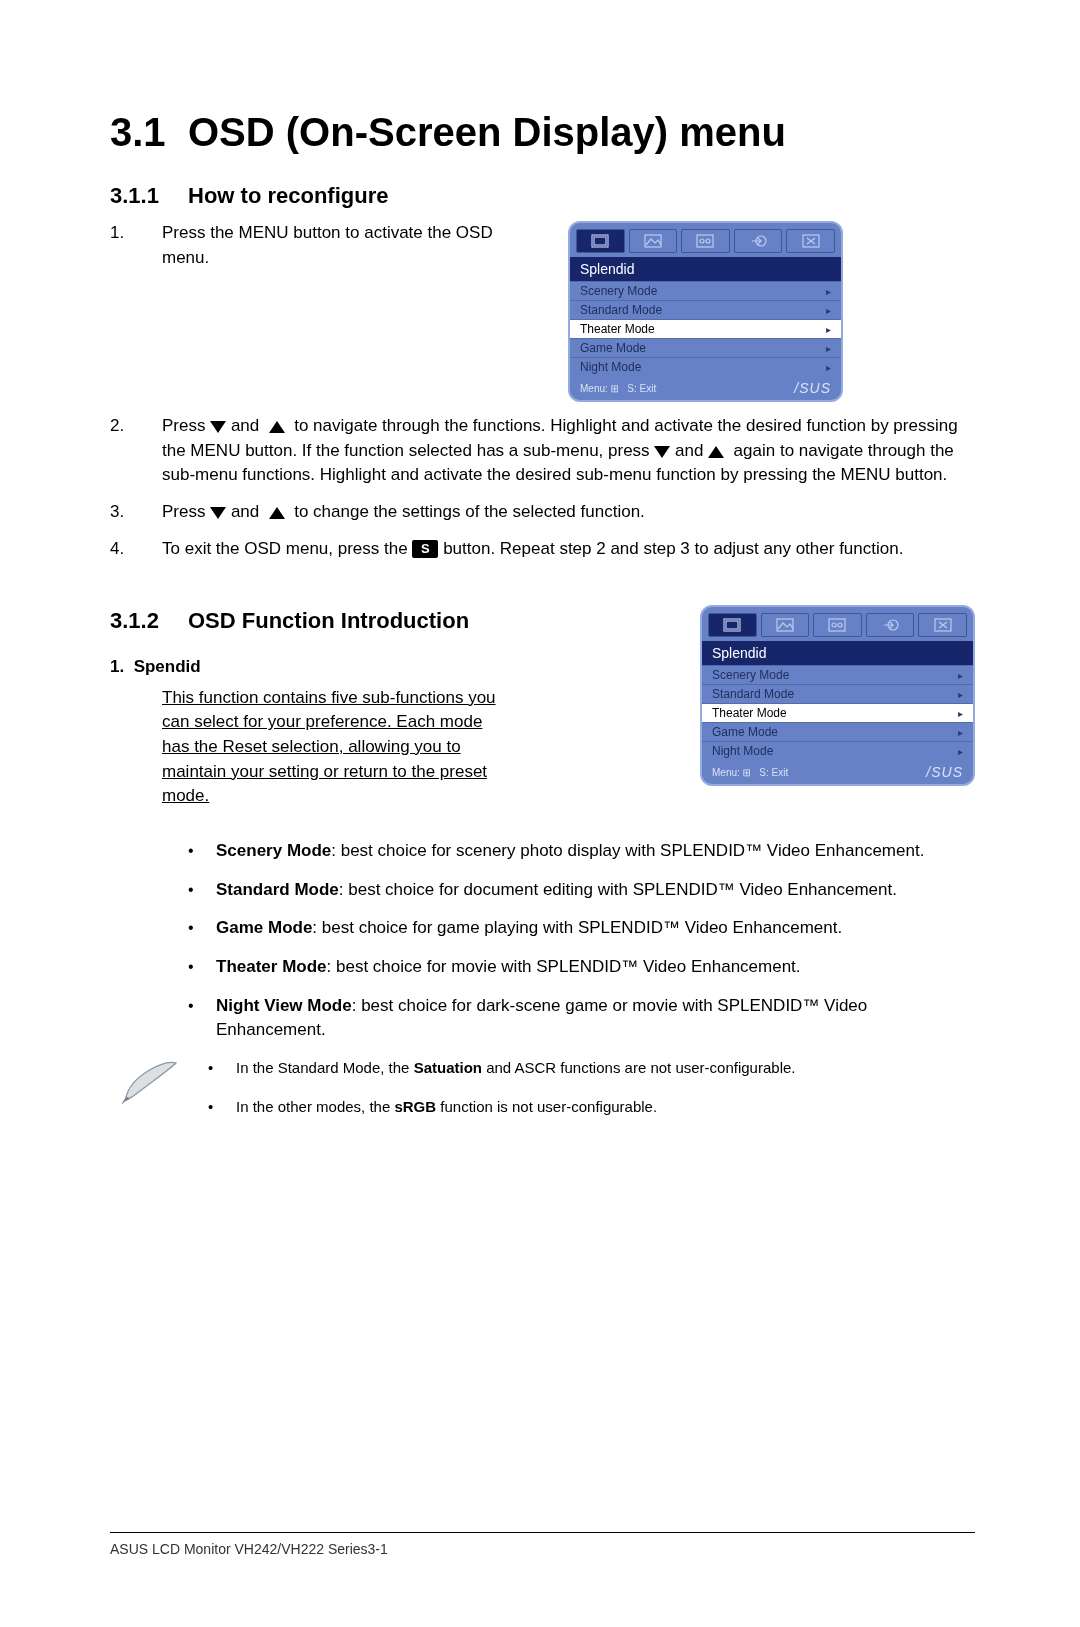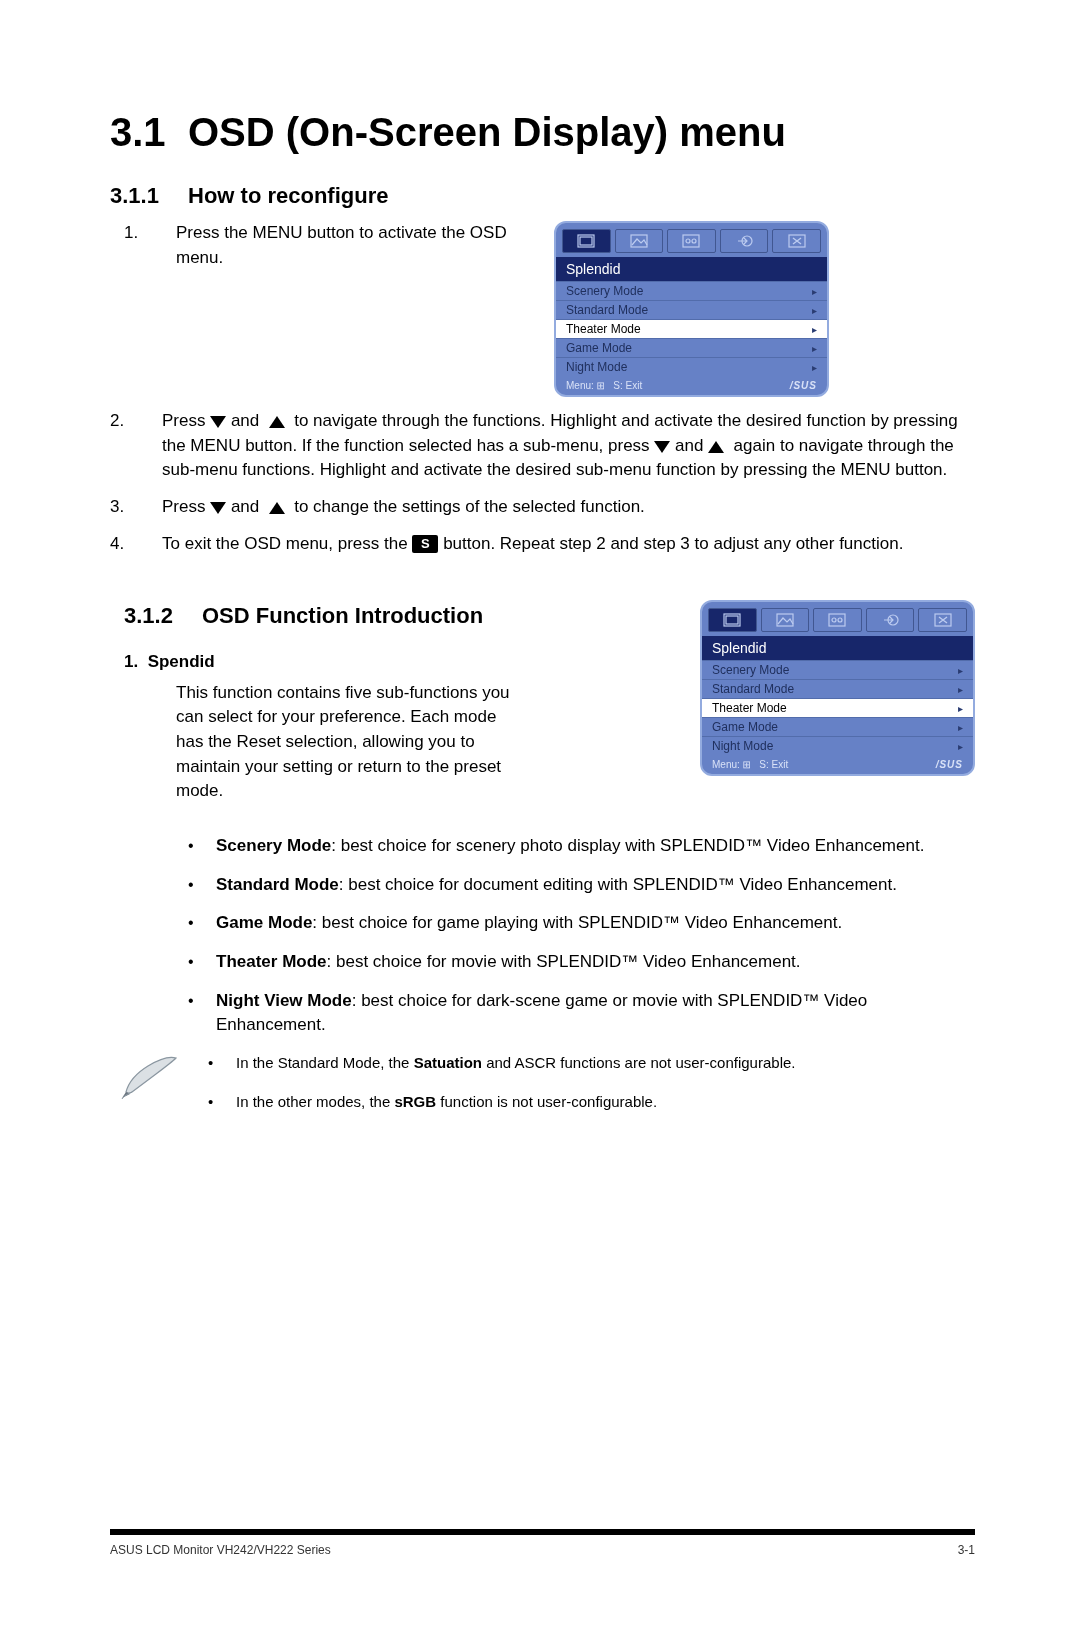--- a/index.html
+++ b/index.html
@@ -9,21 +9,21 @@
     color:#000;
     width:1080px;
     height:1627px;
     padding:110px 105px 60px 110px;
     position:relative;
   }
   h1{font-size:40px;font-weight:bold;margin-bottom:28px;}
   h1 .secnum{display:inline-block;width:78px;}
   h2{font-size:22px;font-weight:bold;margin-bottom:12px;}
   h2 .subnum{display:inline-block;width:78px;}
-  .row{display:flex;align-items:flex-start;margin-bottom:12px;margin-left:14px;}
+  .row{display:flex;align-items:flex-start;gap:28px;margin-bottom:12px;}
   .col-text{flex:1;font-size:17px;line-height:1.45;}
   ol.num{list-style:none;counter-reset:item;}
   ol.num > li{counter-increment:item;padding-left:52px;position:relative;font-size:17px;line-height:1.45;margin-bottom:12px;}
   ol.num > li::before{content:counter(item)".";position:absolute;left:0;top:0;}
   .tri-down,.tri-up{display:inline-block;vertical-align:-2px;}
   .tri-down{width:0;height:0;border-left:8px solid transparent;border-right:8px solid transparent;border-top:12px solid #000;}
   .tri-up{width:0;height:0;border-left:8px solid transparent;border-right:8px solid transparent;border-bottom:12px solid #000;}
   .s-btn{display:inline-flex;align-items:center;justify-content:center;width:26px;height:18px;background:#000;color:#fff;font-size:13px;font-weight:bold;border-radius:2px;vertical-align:1px;}
   
   .osd{
@@ -37,32 +37,32 @@
   }
   .osd-tabs{display:flex;padding:6px 6px 4px;gap:4px;}
   .osd-tab{flex:1;height:24px;border:1px solid #415791;border-radius:2px;display:flex;align-items:center;justify-content:center;background:#6681c6;color:#b8c9ee;}
   .osd-tab.active{background:#17266a;color:#fff;}
   .osd-tab svg{stroke:#bccbf0;fill:none;}
   .osd-title{background:#17266a;padding:4px 10px;font-size:14px;}
   .osd-item{background:#6681c6;padding:2px 10px;font-size:12px;color:#20305e;border-top:1px solid #526cab;display:flex;justify-content:space-between;align-items:center;}
   .osd-item.sel{background:#fff;color:#000;}
   .osd-item .ar{font-size:10px;color:#2a3c72;}
   .osd-footer{display:flex;justify-content:space-between;align-items:center;padding:4px 10px;font-size:10px;color:#d8e1f7;}
-  .asus{letter-spacing:1px;font-style:italic;font-weight:bold;font-size:10px;}
+  .asus{letter-spacing:1px;font-style:italic;font-weight:normal;font-size:14px;}
   h3.sub{font-size:17px;font-weight:bold;margin:18px 0 6px;}
   .sub-body{font-size:17px;line-height:1.45;padding-left:52px;margin-bottom:18px;}
   ul.bullets{list-style:none;padding-left:78px;}
   ul.bullets > li{position:relative;font-size:17px;line-height:1.45;margin-bottom:14px;padding-left:28px;}
   ul.bullets > li::before{content:"•";position:absolute;left:0;top:0;font-size:16px;}
   .notes{display:flex;align-items:flex-start;gap:24px;margin-top:10px;padding-left:10px;}
   .pen{width:64px;flex-shrink:0;}
   .notes ul{list-style:none;}
   .notes li{position:relative;font-size:15px;line-height:1.4;margin-bottom:18px;padding-left:28px;}
   .notes li::before{content:"•";position:absolute;left:0;top:0;font-size:15px;}
-  .page-foot{position:absolute;bottom:70px;left:110px;right:105px;border-top:6px solid #000000;padding-top:8px;display:flex;justify-content:space-between;font-size:12px;color:#333;}
+  .page-foot{position:absolute;bottom:70px;left:110px;right:105px;border-top:1px solid #000000;padding-top:8px;display:flex;justify-content:flex-start;font-size:14px;color:#333;}
   .block2{margin-top:44px;}
 </style>
 </head>
 <body>
 
 <h1>
   <span class="secnum">3.1</span><span>OSD (On-Screen Display) menu</span>
 </h1>
 
 <h2>
@@ -147,21 +147,21 @@
     <span>To exit the OSD menu, press the </span><span class="s-btn">S</span><span> button. Repeat step 2 and step 3 to adjust any other function.</span>
   </li>
 </ol>
 
 <div class="row block2">
   <div class="col-text">
     <h2>
       <span class="subnum">3.1.2</span><span>OSD Function Introduction</span>
     </h2>
     <h3 class="sub" style="padding-left:0;"><span>1.</span>&nbsp;&nbsp;<span>Spendid</span></h3>
-    <div class="sub-body" style="padding-left:52px;max-width:400px;">This function contains five sub-functions you can select for your preference. Each mode has the Reset selection, allowing you to maintain your setting or return to the preset mode.</div>
+    <div class="sub-body" style="padding-left:52px;max-width:400px;text-decoration:underline;">This function contains five sub-functions you can select for your preference. Each mode has the Reset selection, allowing you to maintain your setting or return to the preset mode.</div>
   </div>
 
   <div class="osd">
     <div class="osd-tabs">
       <div class="osd-tab active">
           <svg width="18" height="14" viewBox="0 0 18 14">
             <rect x="1" y="1" width="16" height="12" stroke-width="1.2"></rect>
             <rect x="3" y="3" width="12" height="8" stroke-width="1.2"></rect>
           </svg>
         </div>

